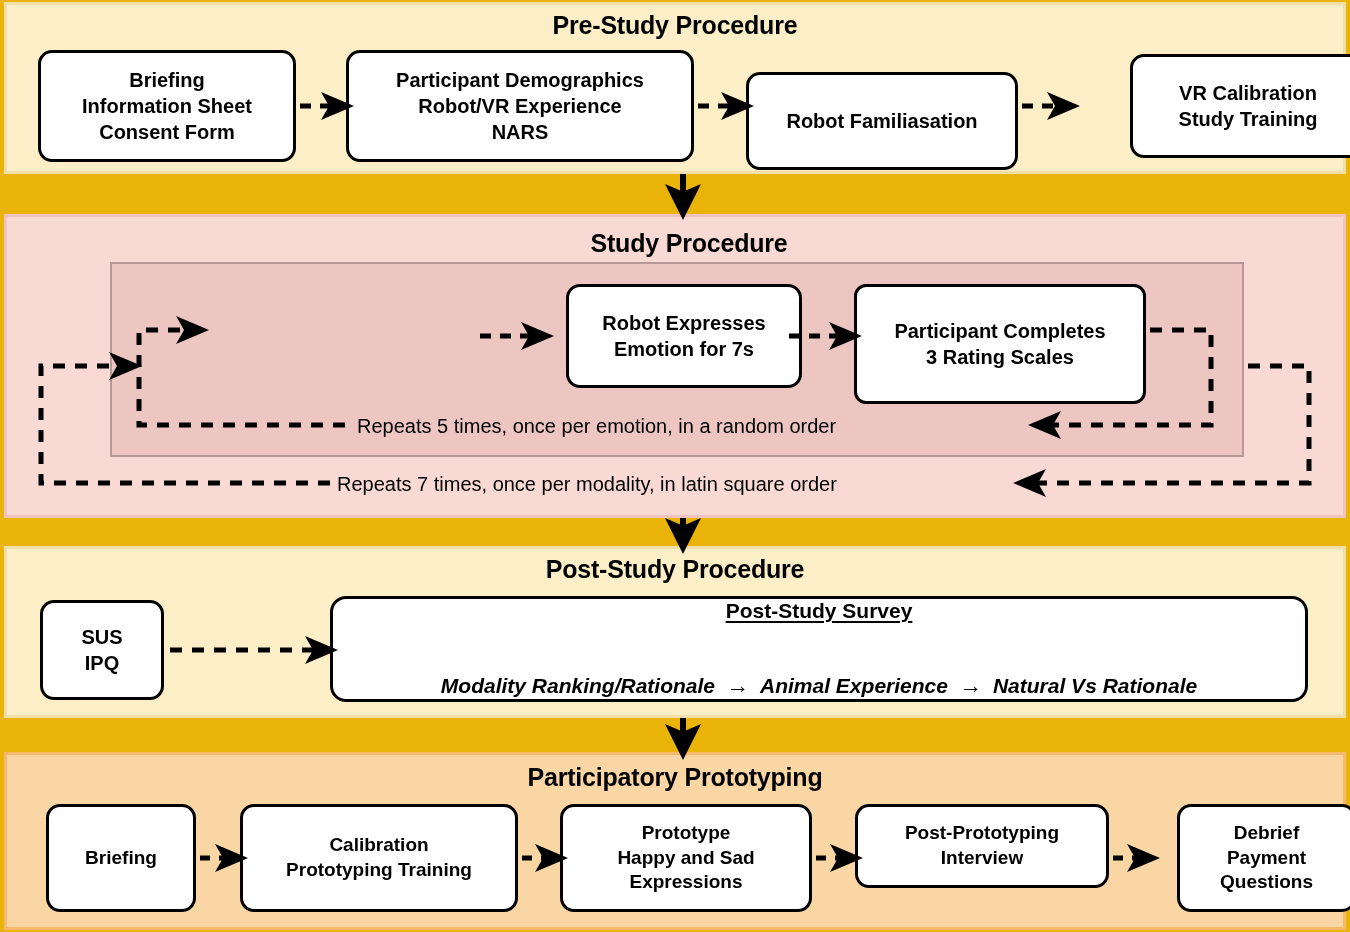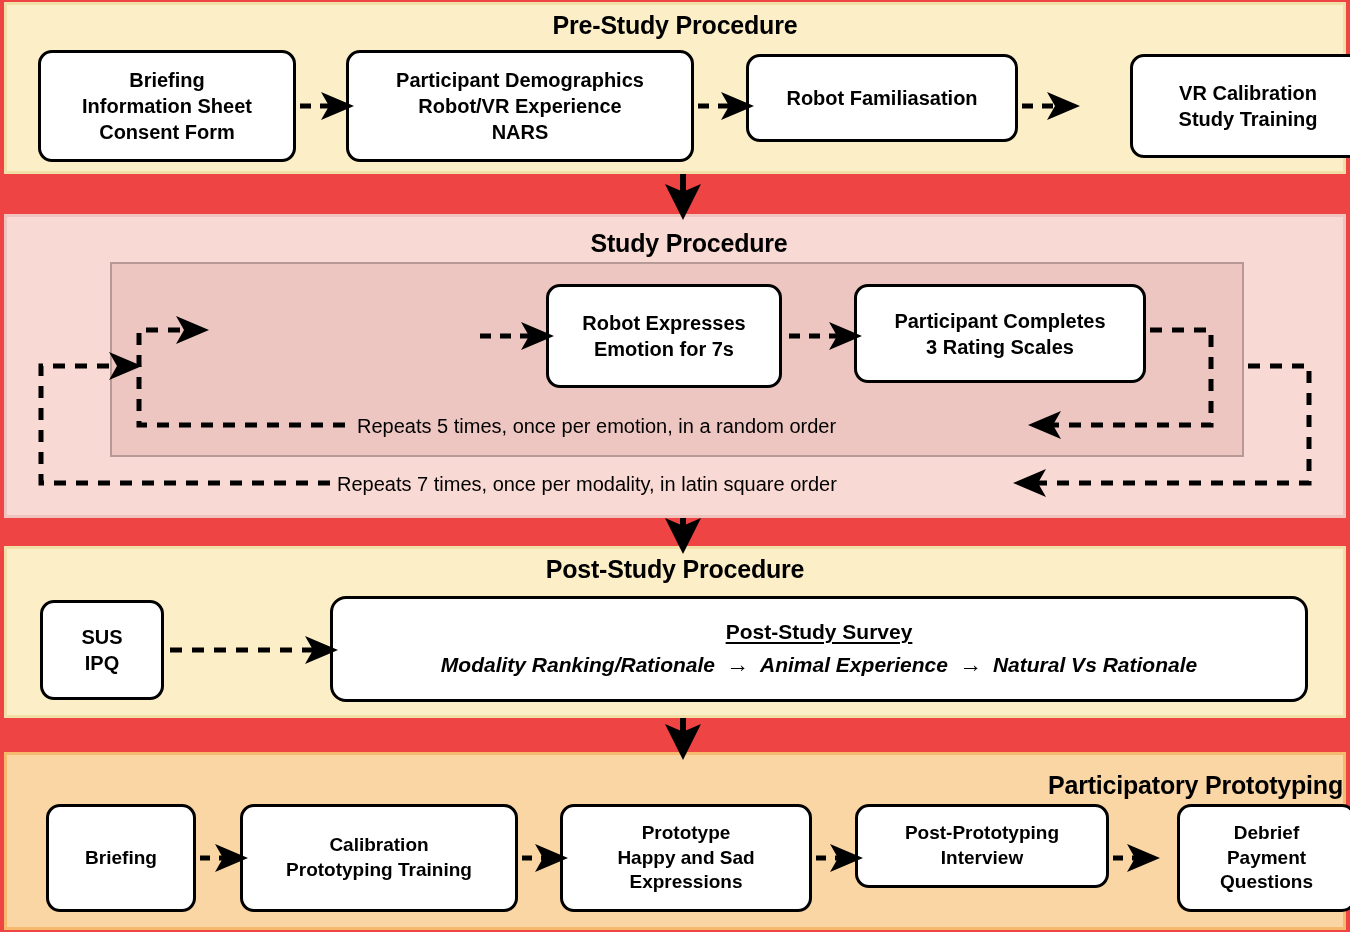--- a/index.html
+++ b/index.html
@@ -9,21 +9,21 @@
     background: #ffffff;
   }
   body {
     font-family: "Liberation Sans", "DejaVu Sans", sans-serif;
     color: #000000;
   }
   #diagram {
     position: relative;
     width: 1350px;
     height: 932px;
-    background: #ef4444;
+    background: #eab308;
     overflow: hidden;
   }
 
   
   .section {
     position: absolute;
     box-sizing: border-box;
     border-width: 3px;
     border-style: solid;
   }
@@ -54,21 +54,21 @@
     text-align: center;
     font-weight: bold;
     font-size: 25px;
     letter-spacing: -0.2px;
     color: #000;
     white-space: nowrap;
   }
   .sec-prestudy .section-title { top: 6px; }
   .sec-study .section-title { top: 12px; margin-left: 28px; }
   .sec-poststudy .section-title { top: 6px; }
-  .sec-prototyping .section-title { top: 16px; text-align: right; }
+  .sec-prototyping .section-title { top: 8px; }
 
   
   .inner-panel {
     position: absolute;
     left: 110px; top: 262px; width: 1134px; height: 195px;
     background: #EDC5C1;
     border: 2px solid #B79A98;
     box-sizing: border-box;
   }
 
@@ -152,46 +152,46 @@
   <div class="section sec-prestudy">
     <div class="section-title">Pre-Study Procedure</div>
   </div>
 
   <div class="node" style="left:38px; top:50px; width:258px; height:112px;">Briefing
 Information Sheet
 Consent Form</div>
   <div class="node" style="left:346px; top:50px; width:348px; height:112px;">Participant Demographics
 Robot/VR Experience
 NARS</div>
-  <div class="node" style="left:746px; top:54px; width:272px; height:88px;text-align:center;">Robot Familiasation</div>
+  <div class="node" style="left:746px; top:72px; width:272px; height:98px;text-align:center;">Robot Familiasation</div>
   <div class="node" style="left:1130px; top:54px; width:236px; height:104px;">VR Calibration
 Study Training</div>
 
   <div class="section sec-study">
     <div class="section-title">Study Procedure</div>
   </div>
 
   <div class="inner-panel"></div>
 
-  <div class="node" style="left:546px; top:284px; width:236px; height:104px;padding-left:8px;">Robot Expresses
+  <div class="node" style="left:566px; top:284px; width:236px; height:104px;padding-left:8px;">Robot Expresses
 Emotion for 7s</div>
-  <div class="node" style="left:854px; top:284px; width:292px; height:99px;">Participant Completes
+  <div class="node" style="left:854px; top:284px; width:292px; height:120px;border-radius:12px;">Participant Completes
 3 Rating Scales</div>
 
   <div class="loop-label" style="left:357px; top:415px;">Repeats 5 times, once per emotion, in a random order</div>
   <div class="loop-label" style="left:337px; top:473px;">Repeats 7 times, once per modality, in latin square order</div>
 
   <div class="section sec-poststudy">
     <div class="section-title">Post-Study Procedure</div>
   </div>
 
   <div class="node" style="left:40px; top:600px; width:124px; height:100px;">SUS
 IPQ</div>
 
-  <div class="survey-box" style="left:330px; top:596px; width:978px; height:106px;">
+  <div class="survey-box" style="left:330px; top:596px; width:978px; height:106px;justify-content:space-between;">
     <div class="survey-title">Post-Study Survey</div>
     <div class="survey-flow">
       <span>Modality Ranking/Rationale</span>
       <span class="survey-sep">→</span>
       <span>Animal Experience</span>
       <span class="survey-sep">→</span>
       <span>Natural Vs Rationale</span>
     </div>
   </div>
 

